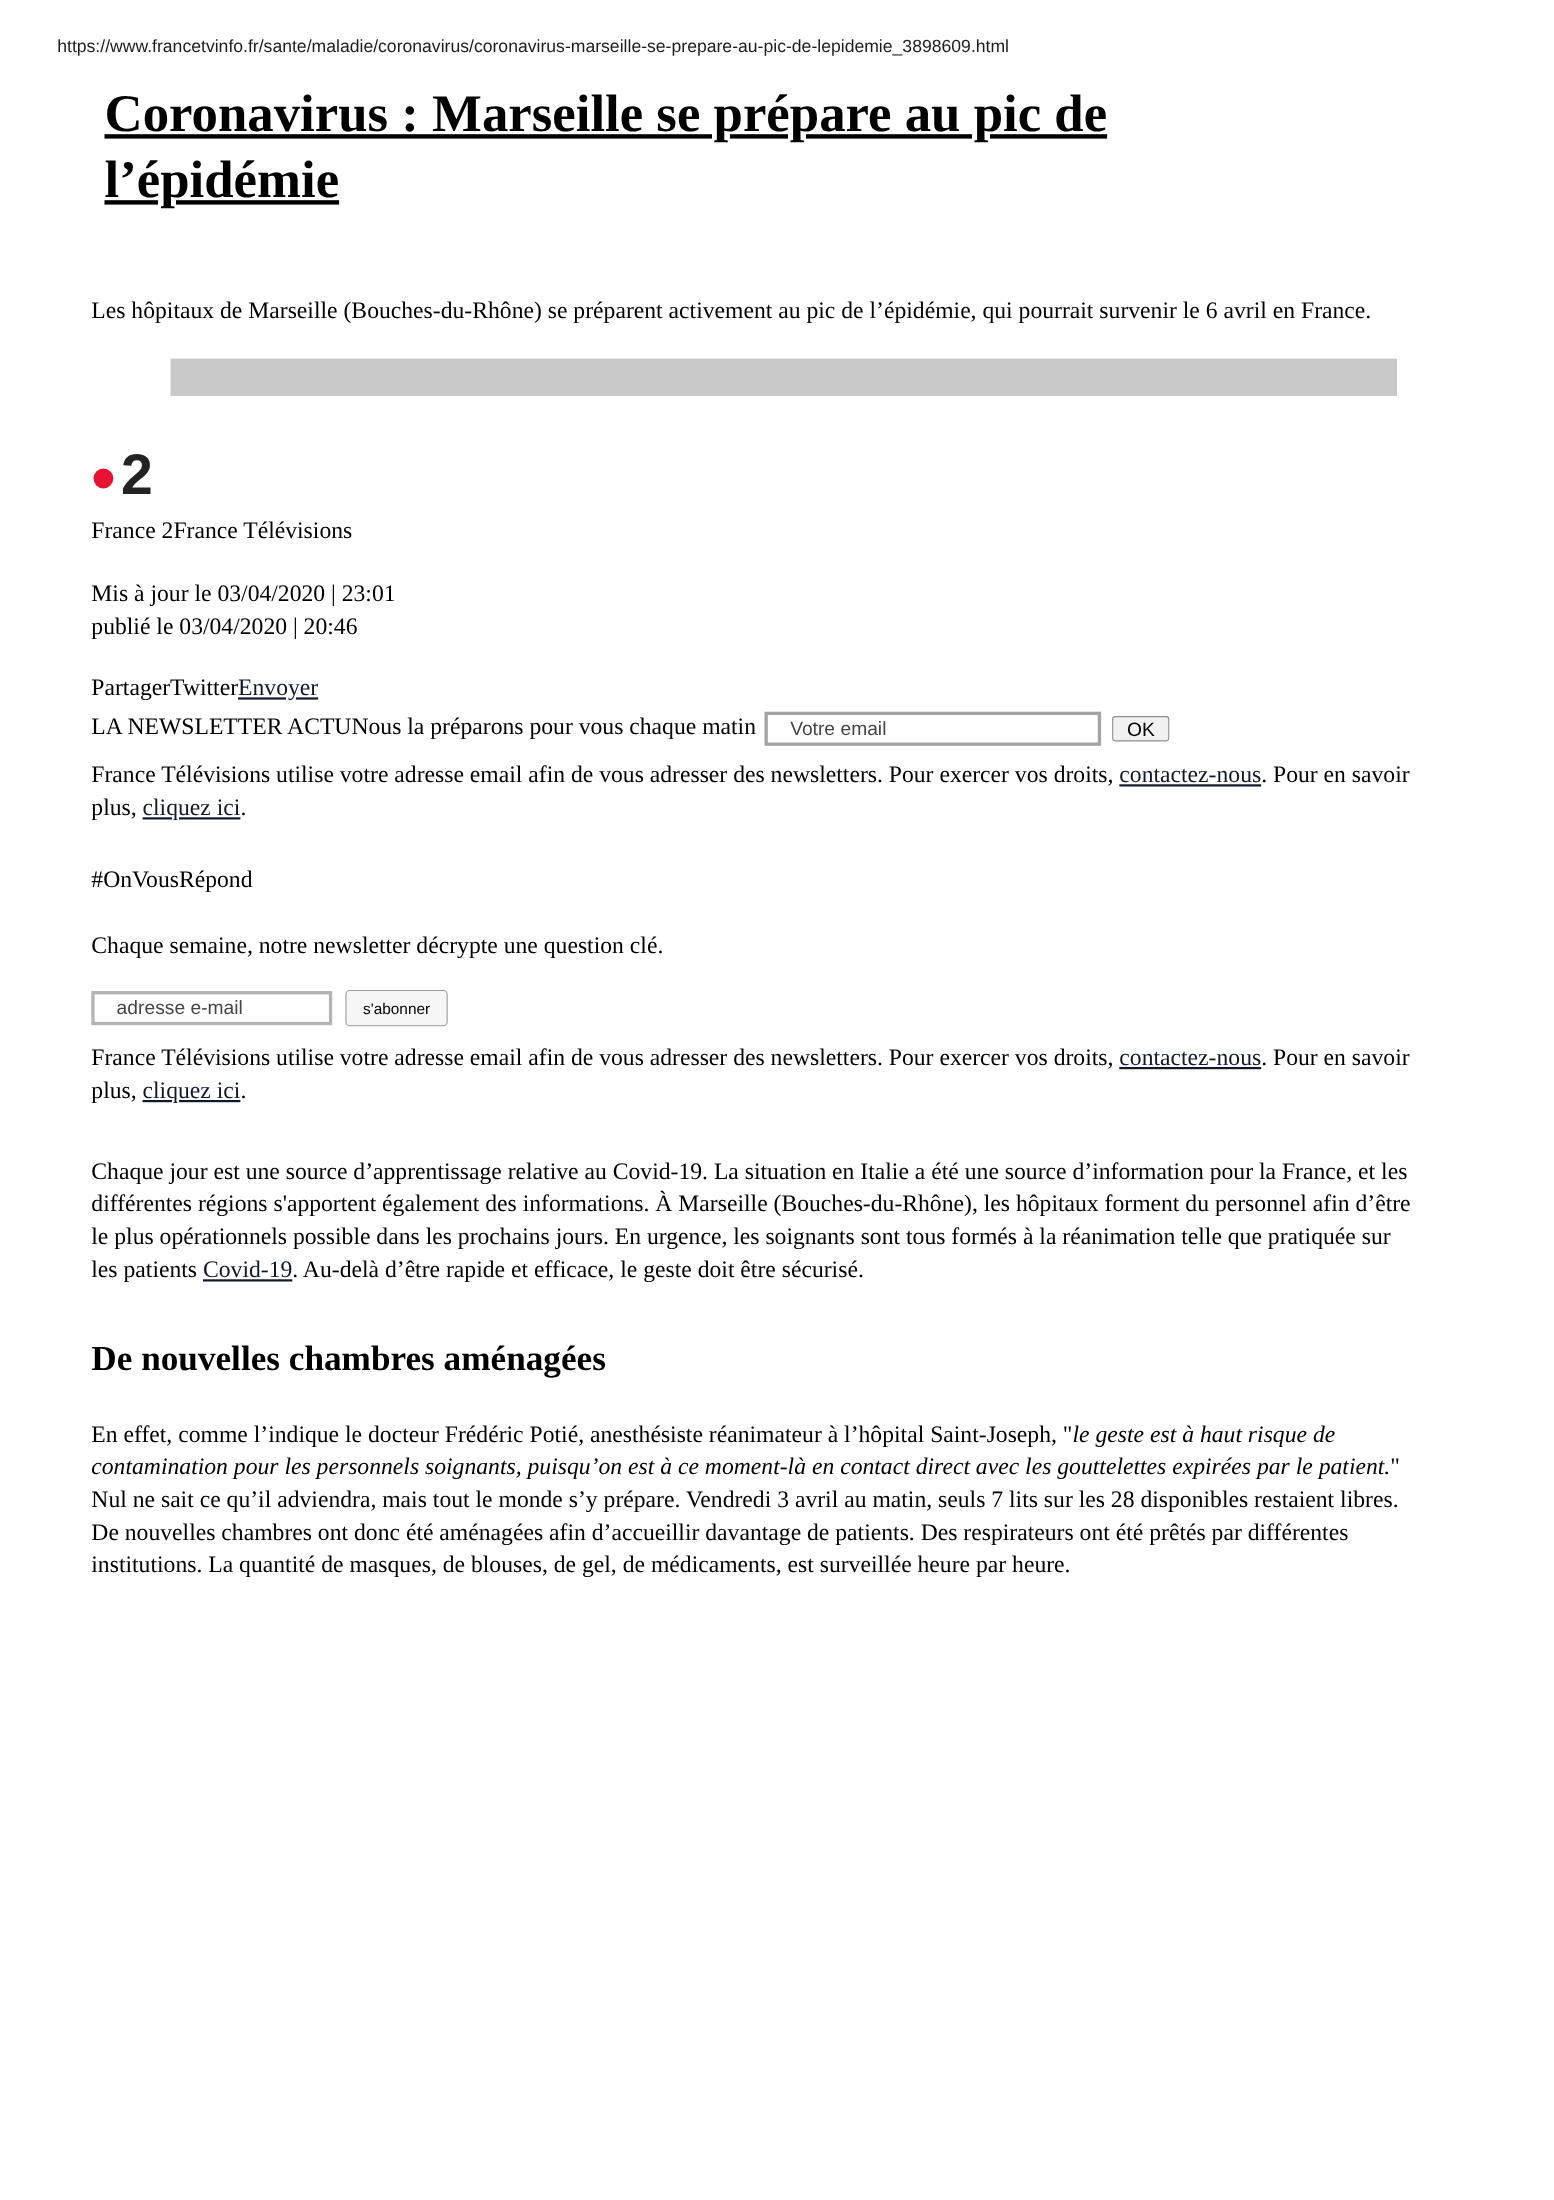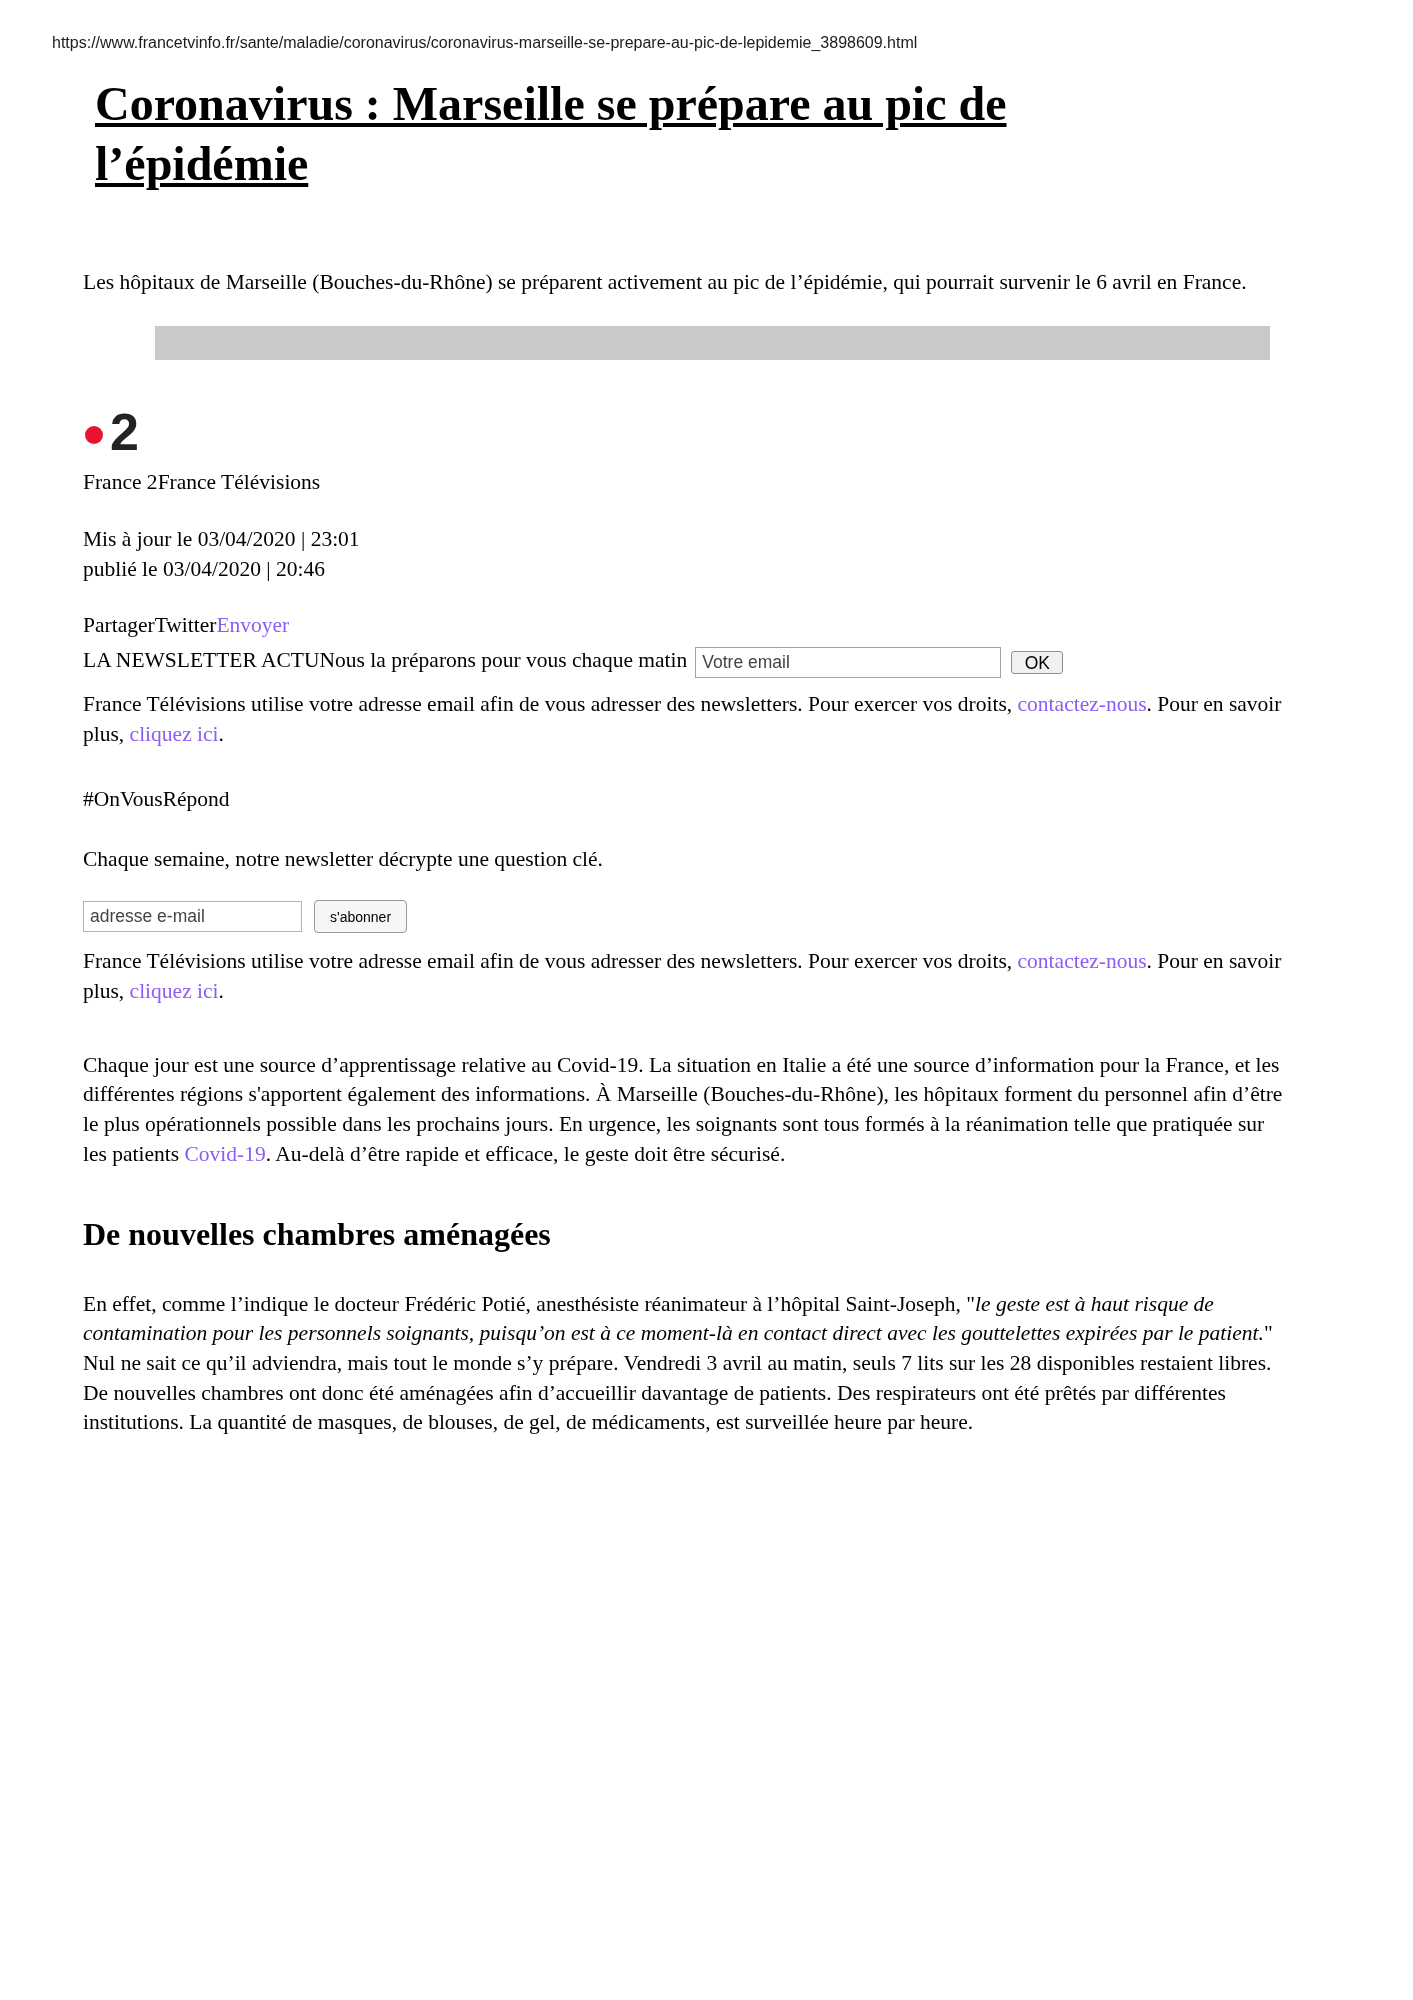--- a/index.html
+++ b/index.html
@@ -25,26 +25,26 @@
   .video-placeholder { margin: 28px 0 0 72px; width: 1115px; height: 34px; background: #c9c9c9; }
   .logo-row { margin: 46px 0 0; display: flex; align-items: center; height: 52px; }
   .logo-dot { width: 18px; height: 18px; border-radius: 50%; background: #e8132f; margin: 6px 7px 0 2px; }
   .logo-numeral {
     font-family: "Liberation Sans", sans-serif; font-weight: bold;
     font-size: 52px; line-height: 1; color: #232323; letter-spacing: -1px;
   }
   .byline { margin: 10px 0 0; }
   .dates { margin: 28px 0 0; }
   .share-row { margin: 26px 0 0; }
-  a, .link { color: #8b5cf6; cursor: pointer; }
+  a, .link { color: #0f172a; text-decoration: underline; cursor: pointer; }
   .newsletter-row { margin: 6px 0 0; }
   .email-input {
     font-family: "Liberation Sans", sans-serif; font-size: 17.5px;
-    height: 31px; padding: 4px 6px;
-    border: 1px solid #a3a3a3; background: #ffffff;
+    height: 31px; padding: 4px 20px;
+    border: 3px solid #a3a3a3; background: #ffffff;
     vertical-align: middle; color: #333333;
   }
   .email-input::placeholder { color: #444444; opacity: 1; }
   .email-top { width: 306px; margin-left: 8px; }
   .btn {
     font-family: "Liberation Sans", sans-serif; font-size: 17.5px; color: #000000;
     background: #f1f1f1; border: 1px solid #8f8f8f; border-radius: 3px;
     vertical-align: middle; cursor: pointer;
   }
   .ok-btn { height: 23px; min-width: 52px; margin-left: 10px; }

